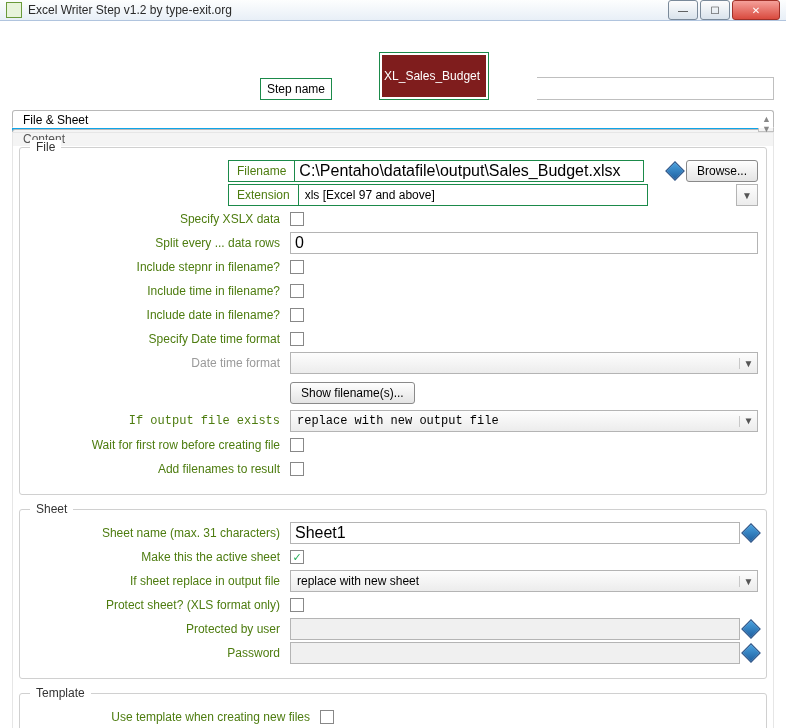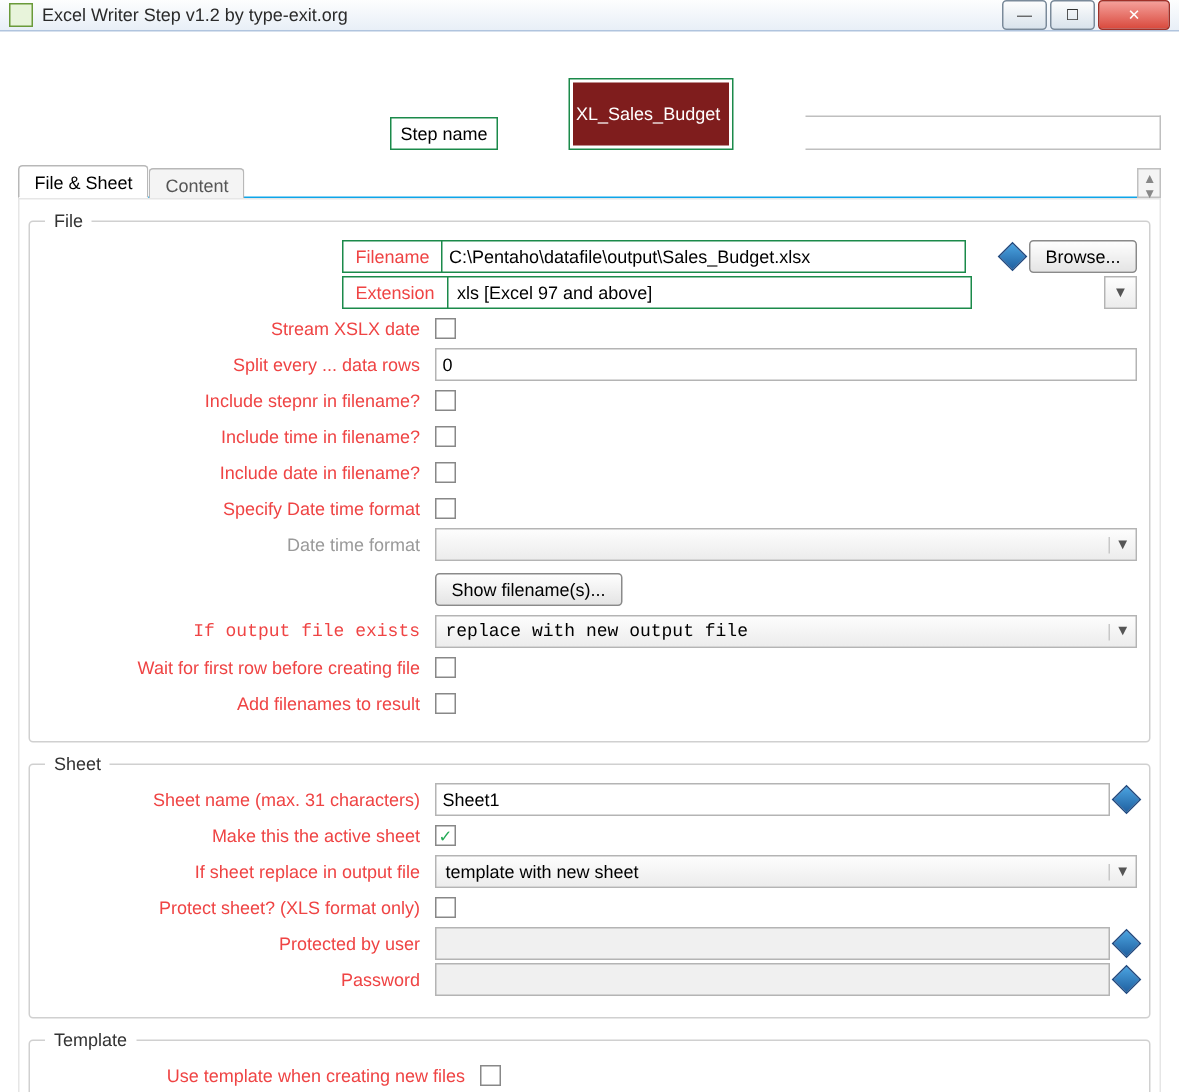--- a/index.html
+++ b/index.html
@@ -16,38 +16,38 @@
 .content-wrap { padding: 10px 12px 8px 12px; }
 
 
 .stepname-row { display:flex; align-items:flex-end; margin: 21px 0 10px 0; gap: 48px; }
 .stepname-label { width: 260px; text-align: right; padding-right: 8px; border:1px solid #1b8a4a; padding:3px 6px; margin-right:0; }
 .stepname-input-wrap { border:1px solid #1b8a4a; padding:2px; flex:0 0 110px; margin-left:-1px; }
 .stepname-input { width: 100%; border: none; outline: none; font-size:12px; background:#7f1d1d; color:#fff; padding:14px 2px; }
 .stepname-rest { flex:1; border:1px solid #bfbfbf; border-left:none; height:23px; }
 
 
-.tabs { display:flex; border-bottom:1px solid #0ea5e9; height:22px; position:relative; }
+.tabs { display:flex; border-bottom:5px solid #0ea5e9; height:22px; position:relative;flex-direction:column; }
 .tab { padding: 2px 10px 0 10px; border:1px solid #b8b8b8; border-bottom:none; border-top-left-radius:3px; border-top-right-radius:3px; margin-right:0; background:#fff; height:22px; display:flex; align-items:center; position:relative; cursor:pointer; }
 .tab.active { background:#fff; z-index:2; border-bottom:1px solid #fff; margin-bottom:-1px; }
 .tab.inactive { background:#f4f4f4; color:#555; margin-top:2px; height:20px; }
 .tabs::after { content:""; position:absolute; right:0; top:2px; width:14px; height:18px; border:1px solid #c0c0c0; background:#f4f4f4; }
 .tab-chevrons { position:absolute; right:3px; top:4px; font-size:9px; color:#888; z-index:3; }
 
 
 .group { border:1px solid #d0d0d0; border-radius:3px; margin:14px 6px 0 6px; padding: 10px 8px 12px 8px; position:relative; }
 .group-title { position:absolute; top:-8px; left:10px; background:#fff; padding:0 6px; color:#333; }
 
 
 .row { display:flex; align-items:center; margin: 2px 0; min-height:22px; }
-.lab { width: 262px; text-align:right; padding-right:10px; color:#ef4444; }
+.lab { width: 262px; text-align:right; padding-right:10px; color:#4d7c0f; }
 .lab.dim { color:#9a9a9a; }
 .lab.box { border:1px solid #1b8a4a; padding:3px 8px; margin-right:-1px; }
 .ctrl { flex:1; display:flex; align-items:center; gap:4px; }
-.inp { border:1px solid #b4b4b4; height:22px; padding:2px 4px; font-size:12px; width:100%; background:#fff; }
+.inp { border:1px solid #b4b4b4; height:22px; padding:2px 4px; font-size:16px; width:100%; background:#fff; }
 .inp.ro { background:#f0f0f0; color:#888; }
 .inp.box { border:1px solid #1b8a4a; }
 .chk { width:14px; height:14px; border:1px solid #888; background:#fff; display:inline-flex; align-items:center; justify-content:center; font-size:11px; }
 .chk.checked::before { content:"✓"; color:#2a5; }
 .select { border:1px solid #b4b4b4; height:22px; display:flex; align-items:center; background:linear-gradient(#fdfdfd,#ececec); width:100%; }
 .select .sel-text { flex:1; padding:0 6px; }
 .select .sel-arrow { width:18px; text-align:center; border-left:1px solid #c8c8c8; color:#555; font-size:10px; }
 .select.box { border:1px solid #1b8a4a; background:#fff; }
 .diamond { width:14px; height:14px; display:inline-block; position:relative; flex:0 0 14px; }
 .diamond::before { content:""; position:absolute; inset:0; transform:rotate(45deg); background:linear-gradient(135deg,#4aa3e0,#2060a0); border:1px solid #204a80; }
@@ -117,21 +117,21 @@
             <span class="sel-text">xls [Excel 97 and above]</span>
           </div>
           <div style="flex:1"></div>
           <div class="select" style="width:22px; flex:0 0 22px;">
               <span class="sel-arrow" style="border:none;width:100%;">▼</span>
             </div>
         </div>
       </div>
 
       <div class="row">
-          <div class="lab">Stream XSLX date</div>
+          <div class="lab">Specify XSLX data</div>
           <div class="ctrl">
             <span class="chk"></span>
           </div>
         </div>
 
       <div class="row">
           <div class="lab">Split every ... data rows</div>
           <div class="ctrl">
             <input class="inp" value="0" style="">
           </div>
@@ -216,21 +216,21 @@
       <div class="row">
           <div class="lab">Make this the active sheet</div>
           <div class="ctrl">
             <span class="chk checked"></span>
           </div>
         </div>
       <div class="row">
           <div class="lab">If sheet replace in output file</div>
         <div class="ctrl">
             <div class="select">
-              <span class="sel-text">template with new sheet</span>
+              <span class="sel-text">replace with new sheet</span>
               <span class="sel-arrow">▼</span>
             </div>
           </div>
       </div>
       <div class="row">
           <div class="lab">Protect sheet? (XLS format only)</div>
           <div class="ctrl">
             <span class="chk"></span>
           </div>
         </div>

